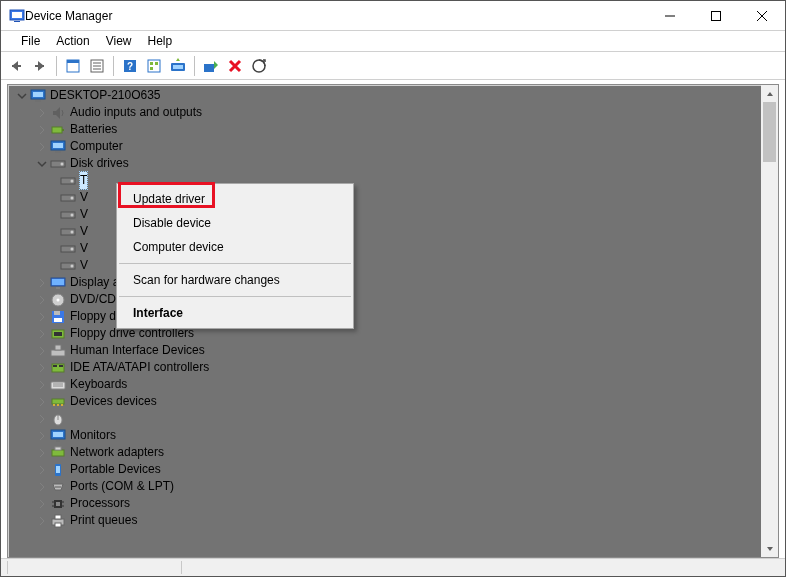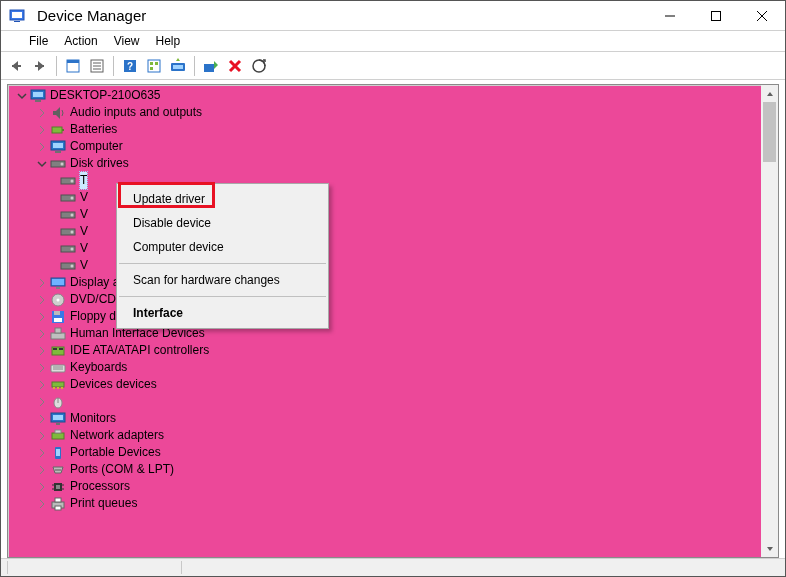--- a/index.html
+++ b/index.html
@@ -14,39 +14,39 @@
     border: 1px solid #555;
     position: relative;
   }
   .titlebar {
     display: flex;
     align-items: center;
     height: 30px;
     padding-left: 8px;
     border-bottom: 1px solid #d0d0d0;
   }
-  .titlebar .title { flex: 1; font-size: 15px; color: #000; padding-left:12px;}
+  .titlebar .title { flex: 1; font-size: 12px; color: #000; padding-left:0;}
   .titlebar .win-btn {
     width: 46px;
     height: 30px;
     display: flex;
     align-items: center;
     justify-content: center;
     font-size: 12px;
     color: #000;
   }
   .app-icon {
     display: inline-block;
     width: 16px; height: 16px;
   }
   .menubar {
     height: 21px;
     display: flex;
     align-items: center;
-    padding: 0 20px;
+    padding: 0 12px;
     border-bottom: 1px solid #d0d0d0;
   }
   .menubar span {
     padding: 2px 8px;
     font-size: 12px;
   }
   .toolbar {
     height: 28px;
     display: flex;
     align-items: center;
@@ -67,21 +67,21 @@
   .divider-h { height:1px; background:#c0c0c0; margin:4px 0; }
   .tree-area {
     position: absolute;
     top: 83px;
     left: 6px;
     right: 6px;
     bottom: 18px;
     border: 1px solid #8a8a8a;
     box-shadow: inset 1px 1px 0 #d0d0d0;
     overflow: hidden;
-    background: #ec4899;
+    background: #737373;
   }
   .tree-scroll {
     position: absolute; top:0; left:0; right:17px; bottom:0;
     overflow: hidden;
   }
   .scrollbar-v {
     position: absolute; top:0; right:0; bottom:0; width:17px;
     background: #f0f0f0;
   }
   .scroll-arrow {
@@ -124,21 +124,21 @@
     border-top:1px solid #d0d0d0;
   }
   .statusbar .panel {
     position:absolute; top:2px;bottom:2px;
     border-left:1px solid #c8c8c8;
   }
   .ctx-menu {
     position: absolute;
     left: 115px;
     top: 182px;
-    width: 213px;
+    width: 238px;
     background: #f0f0f0;
     border: 1px solid #a8a8a8;
     box-shadow: 3px 3px 4px rgba(0,0,0,0.25);
     padding: 3px 2px;
     z-index: 10;
   }
   .ctx-item {
     padding: 5px 10px 5px 14px;
     font-size: 12px;
   }
@@ -429,20 +429,34 @@
               </svg>
             </span>
           <span class="node-icon">
               <svg viewBox="0 0 16 16">
                 <rect x="2" y="2" width="12" height="12" fill="#3b78e7"></rect>
                 <rect x="4" y="2" width="6" height="4" fill="#bbb"></rect>
                 <rect x="4" y="9" width="8" height="4" fill="#fff"></rect>
               </svg>
             </span>
           <span class="node-label">Floppy disk drives</span>
+        </li>
+        <li class="l1">
+          <span class="expander">
+              <svg width="10" height="10">
+                <path d="M3 1 L7 5 L3 9" fill="none" stroke="#808080"></path>
+              </svg>
+            </span>
+          <span class="node-icon">
+              <svg viewBox="0 0 16 16">
+                <rect x="2" y="4" width="12" height="8" fill="#7fba3c" stroke="#567d2a"></rect>
+                <rect x="4" y="6" width="8" height="4" fill="#333"></rect>
+              </svg>
+            </span>
+          <span class="node-label">Floppy drive controllers</span>
         </li>
         <li class="l1">
           <span class="expander">
               <svg width="10" height="10">
                 <path d="M3 1 L7 5 L3 9" fill="none" stroke="#808080"></path>
               </svg>
             </span>
           <span class="node-icon">
               <svg viewBox="0 0 16 16">
                 <rect x="1" y="7" width="14" height="6" fill="#bfbfbf" stroke="#7a7a7a"></rect>

